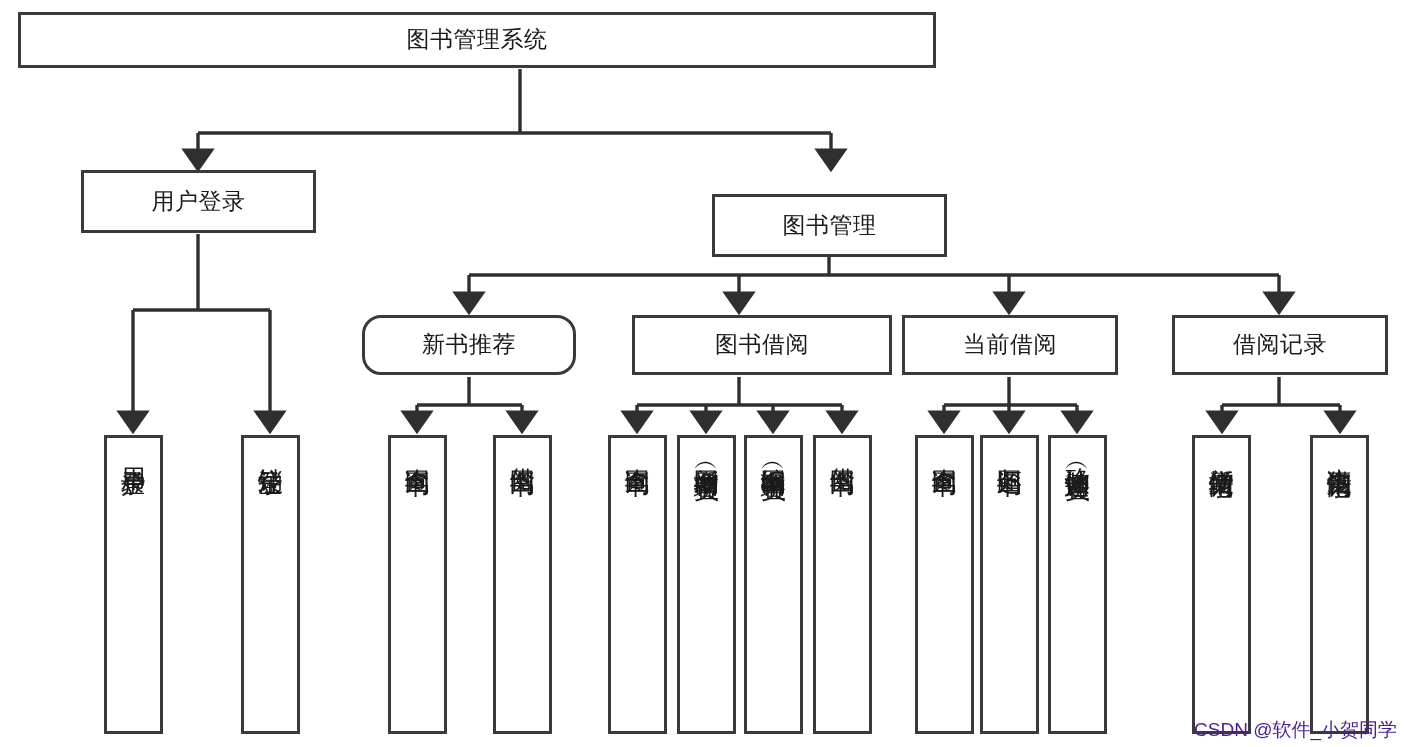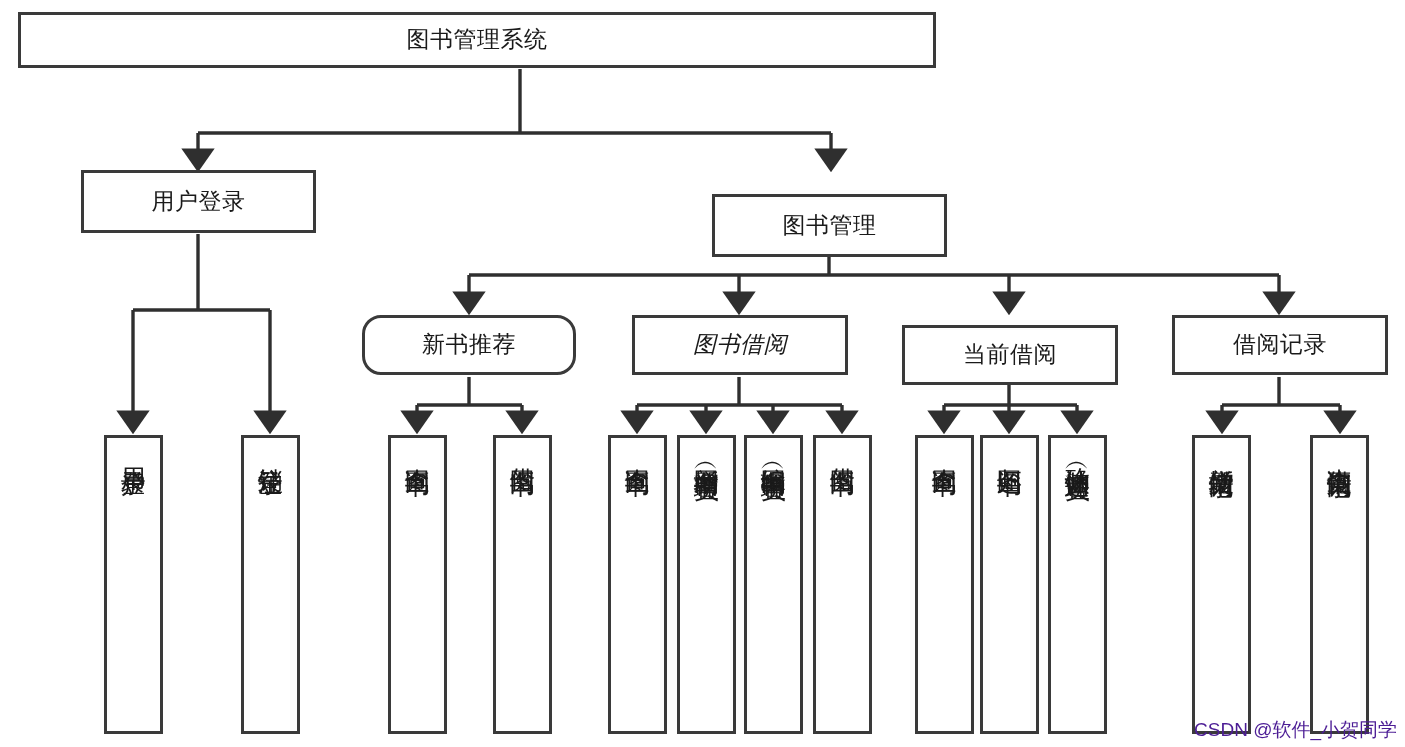--- a/index.html
+++ b/index.html
@@ -131,25 +131,25 @@
   </div>
 
   <div class="node horiz" style="left:712px; top:170px; width:235px; height:63px;margin-top:24px;">
     <span class="lbl">图书管理</span>
   </div>
 
   <div class="node horiz" style="left:362px; top:315px; width:214px; height:60px;border-radius:19px;">
     <span class="lbl">新书推荐</span>
   </div>
 
-  <div class="node horiz" style="left:632px; top:315px; width:216px; height:60px;font-style:italic;">
+  <div class="node horiz" style="left:632px; top:315px; width:260px; height:60px;">
     <span class="lbl">图书借阅</span>
   </div>
 
-  <div class="node horiz" style="left:902px; top:315px; width:216px; height:60px;margin-top:10px;">
+  <div class="node horiz" style="left:902px; top:315px; width:216px; height:60px;">
     <span class="lbl">当前借阅</span>
   </div>
 
   <div class="node horiz" style="left:1172px; top:315px; width:216px; height:60px;align-items:center;">
     <span class="lbl">借阅记录</span>
   </div>
 
   <div class="node vert" style="left:104px; top:435px; width:59px; height:299px;">
     <span class="lbl">用户登录</span>
   </div>

